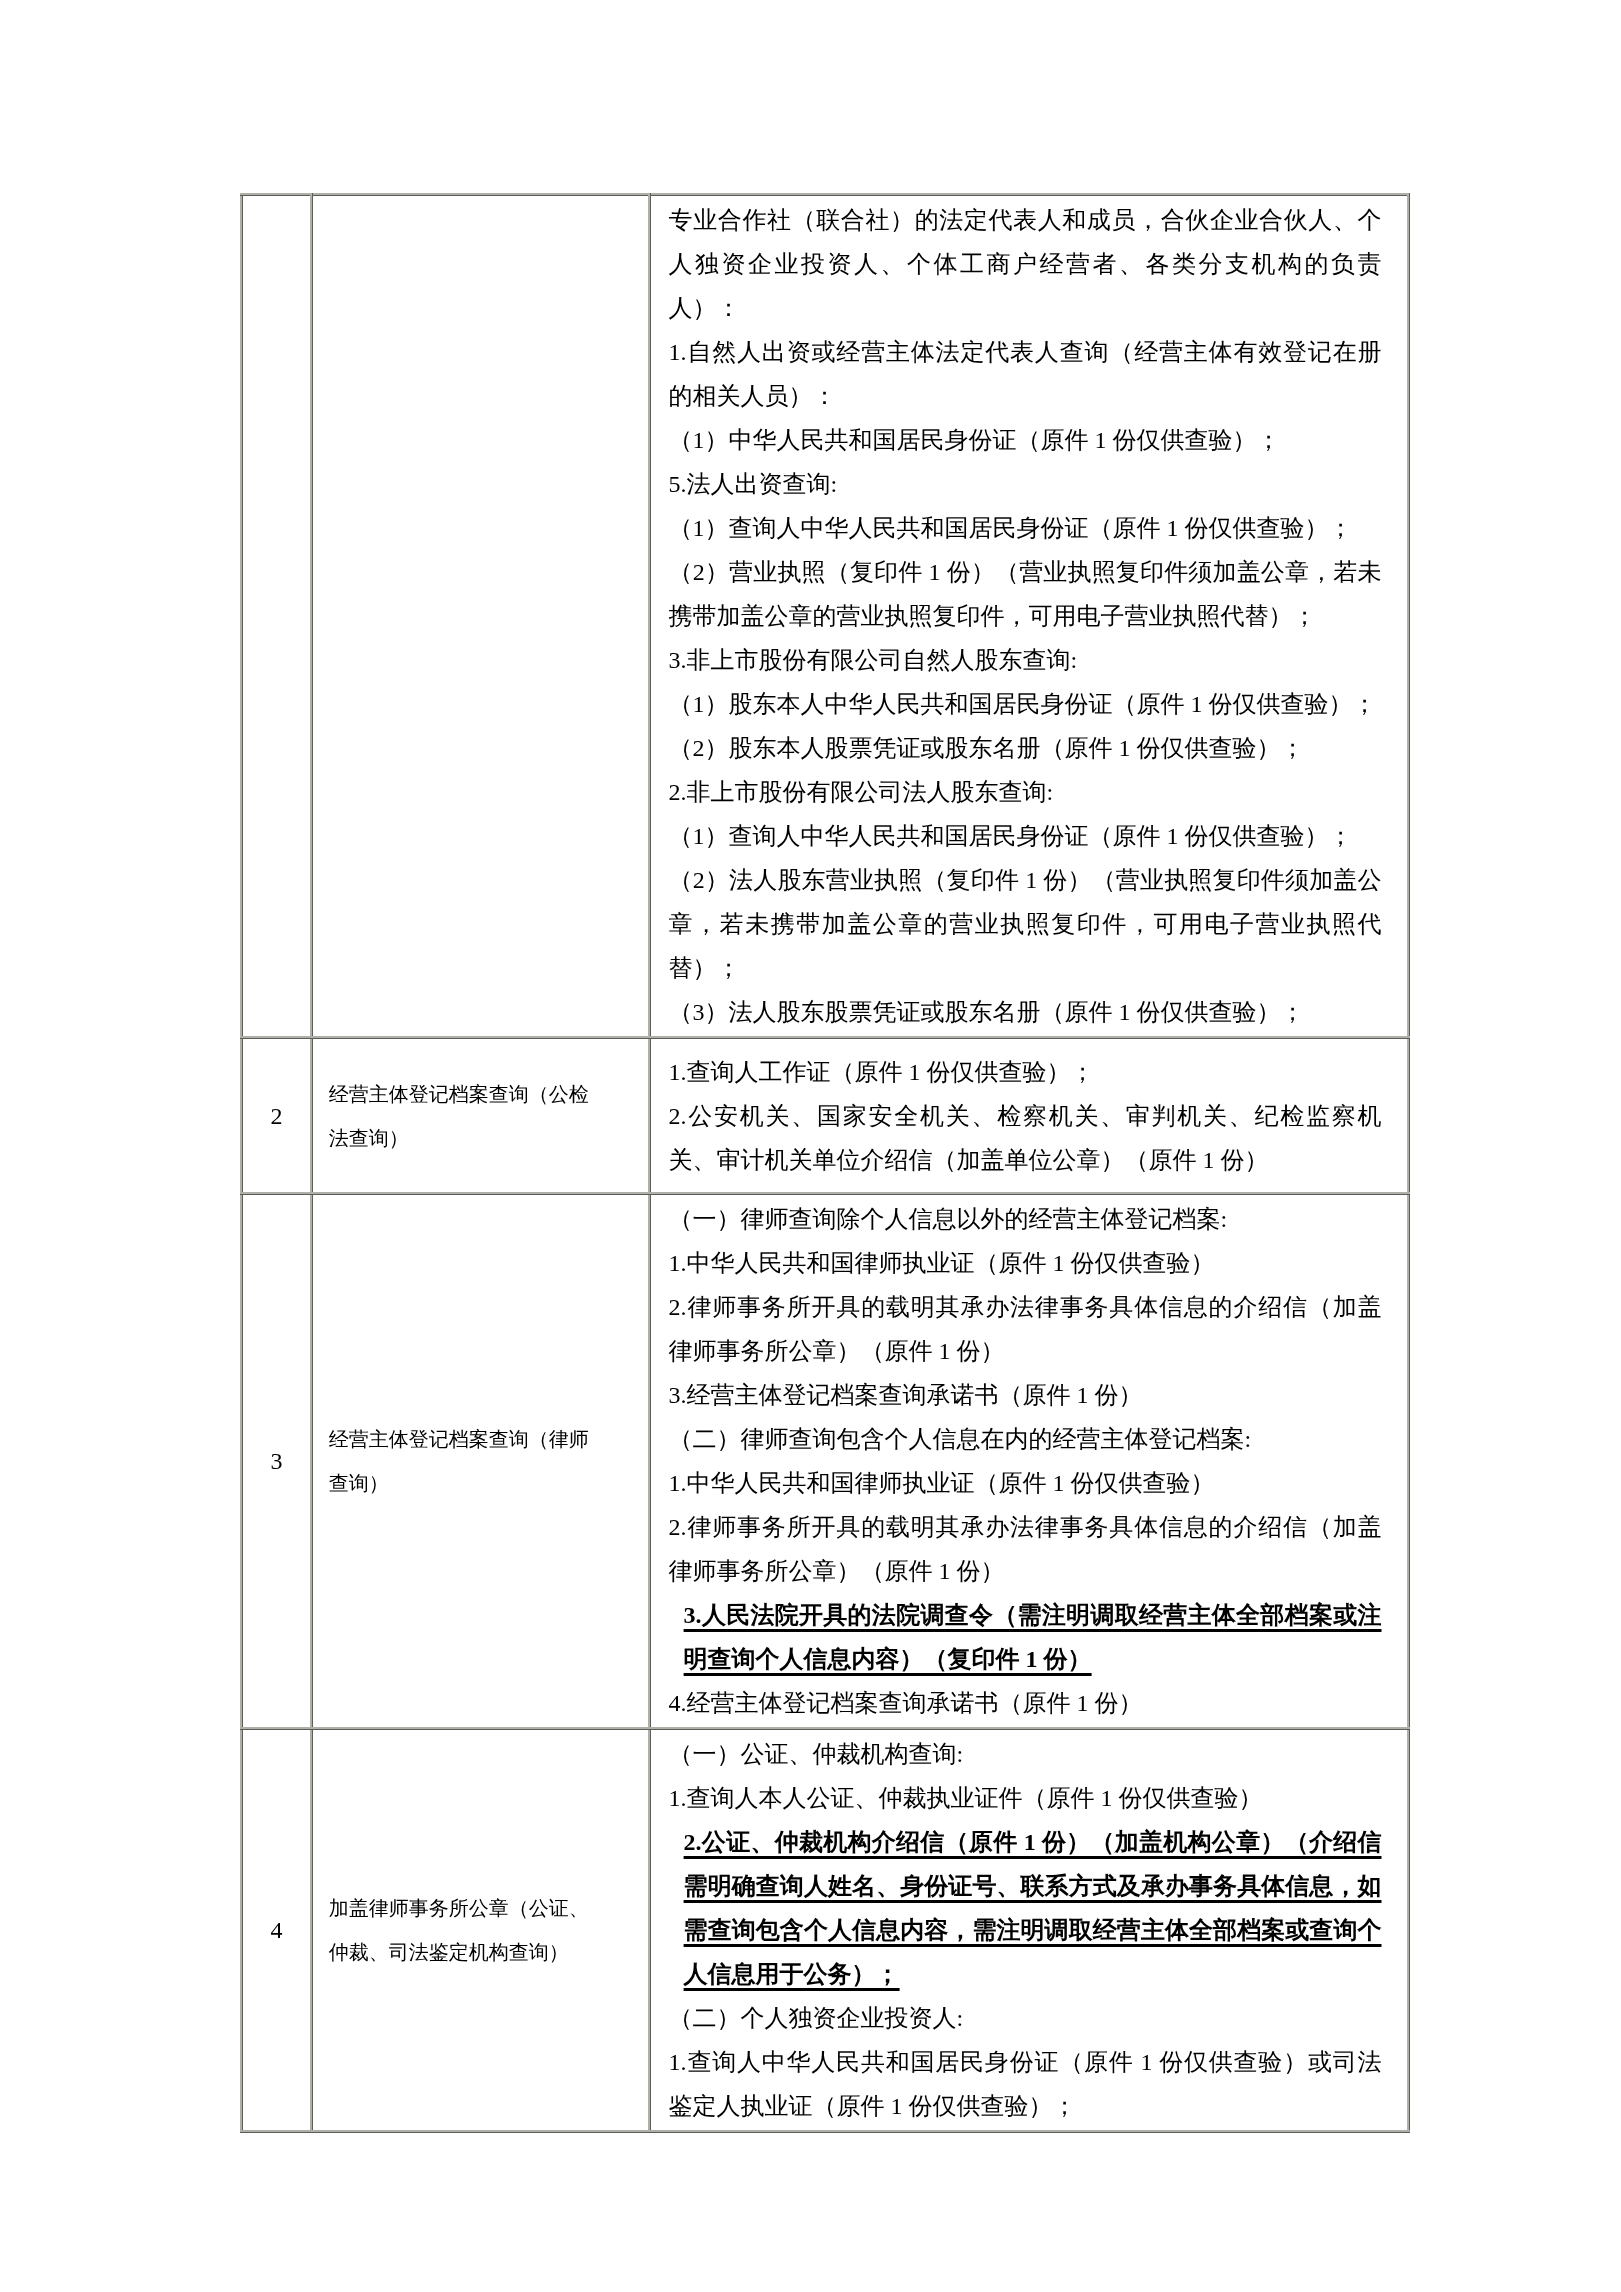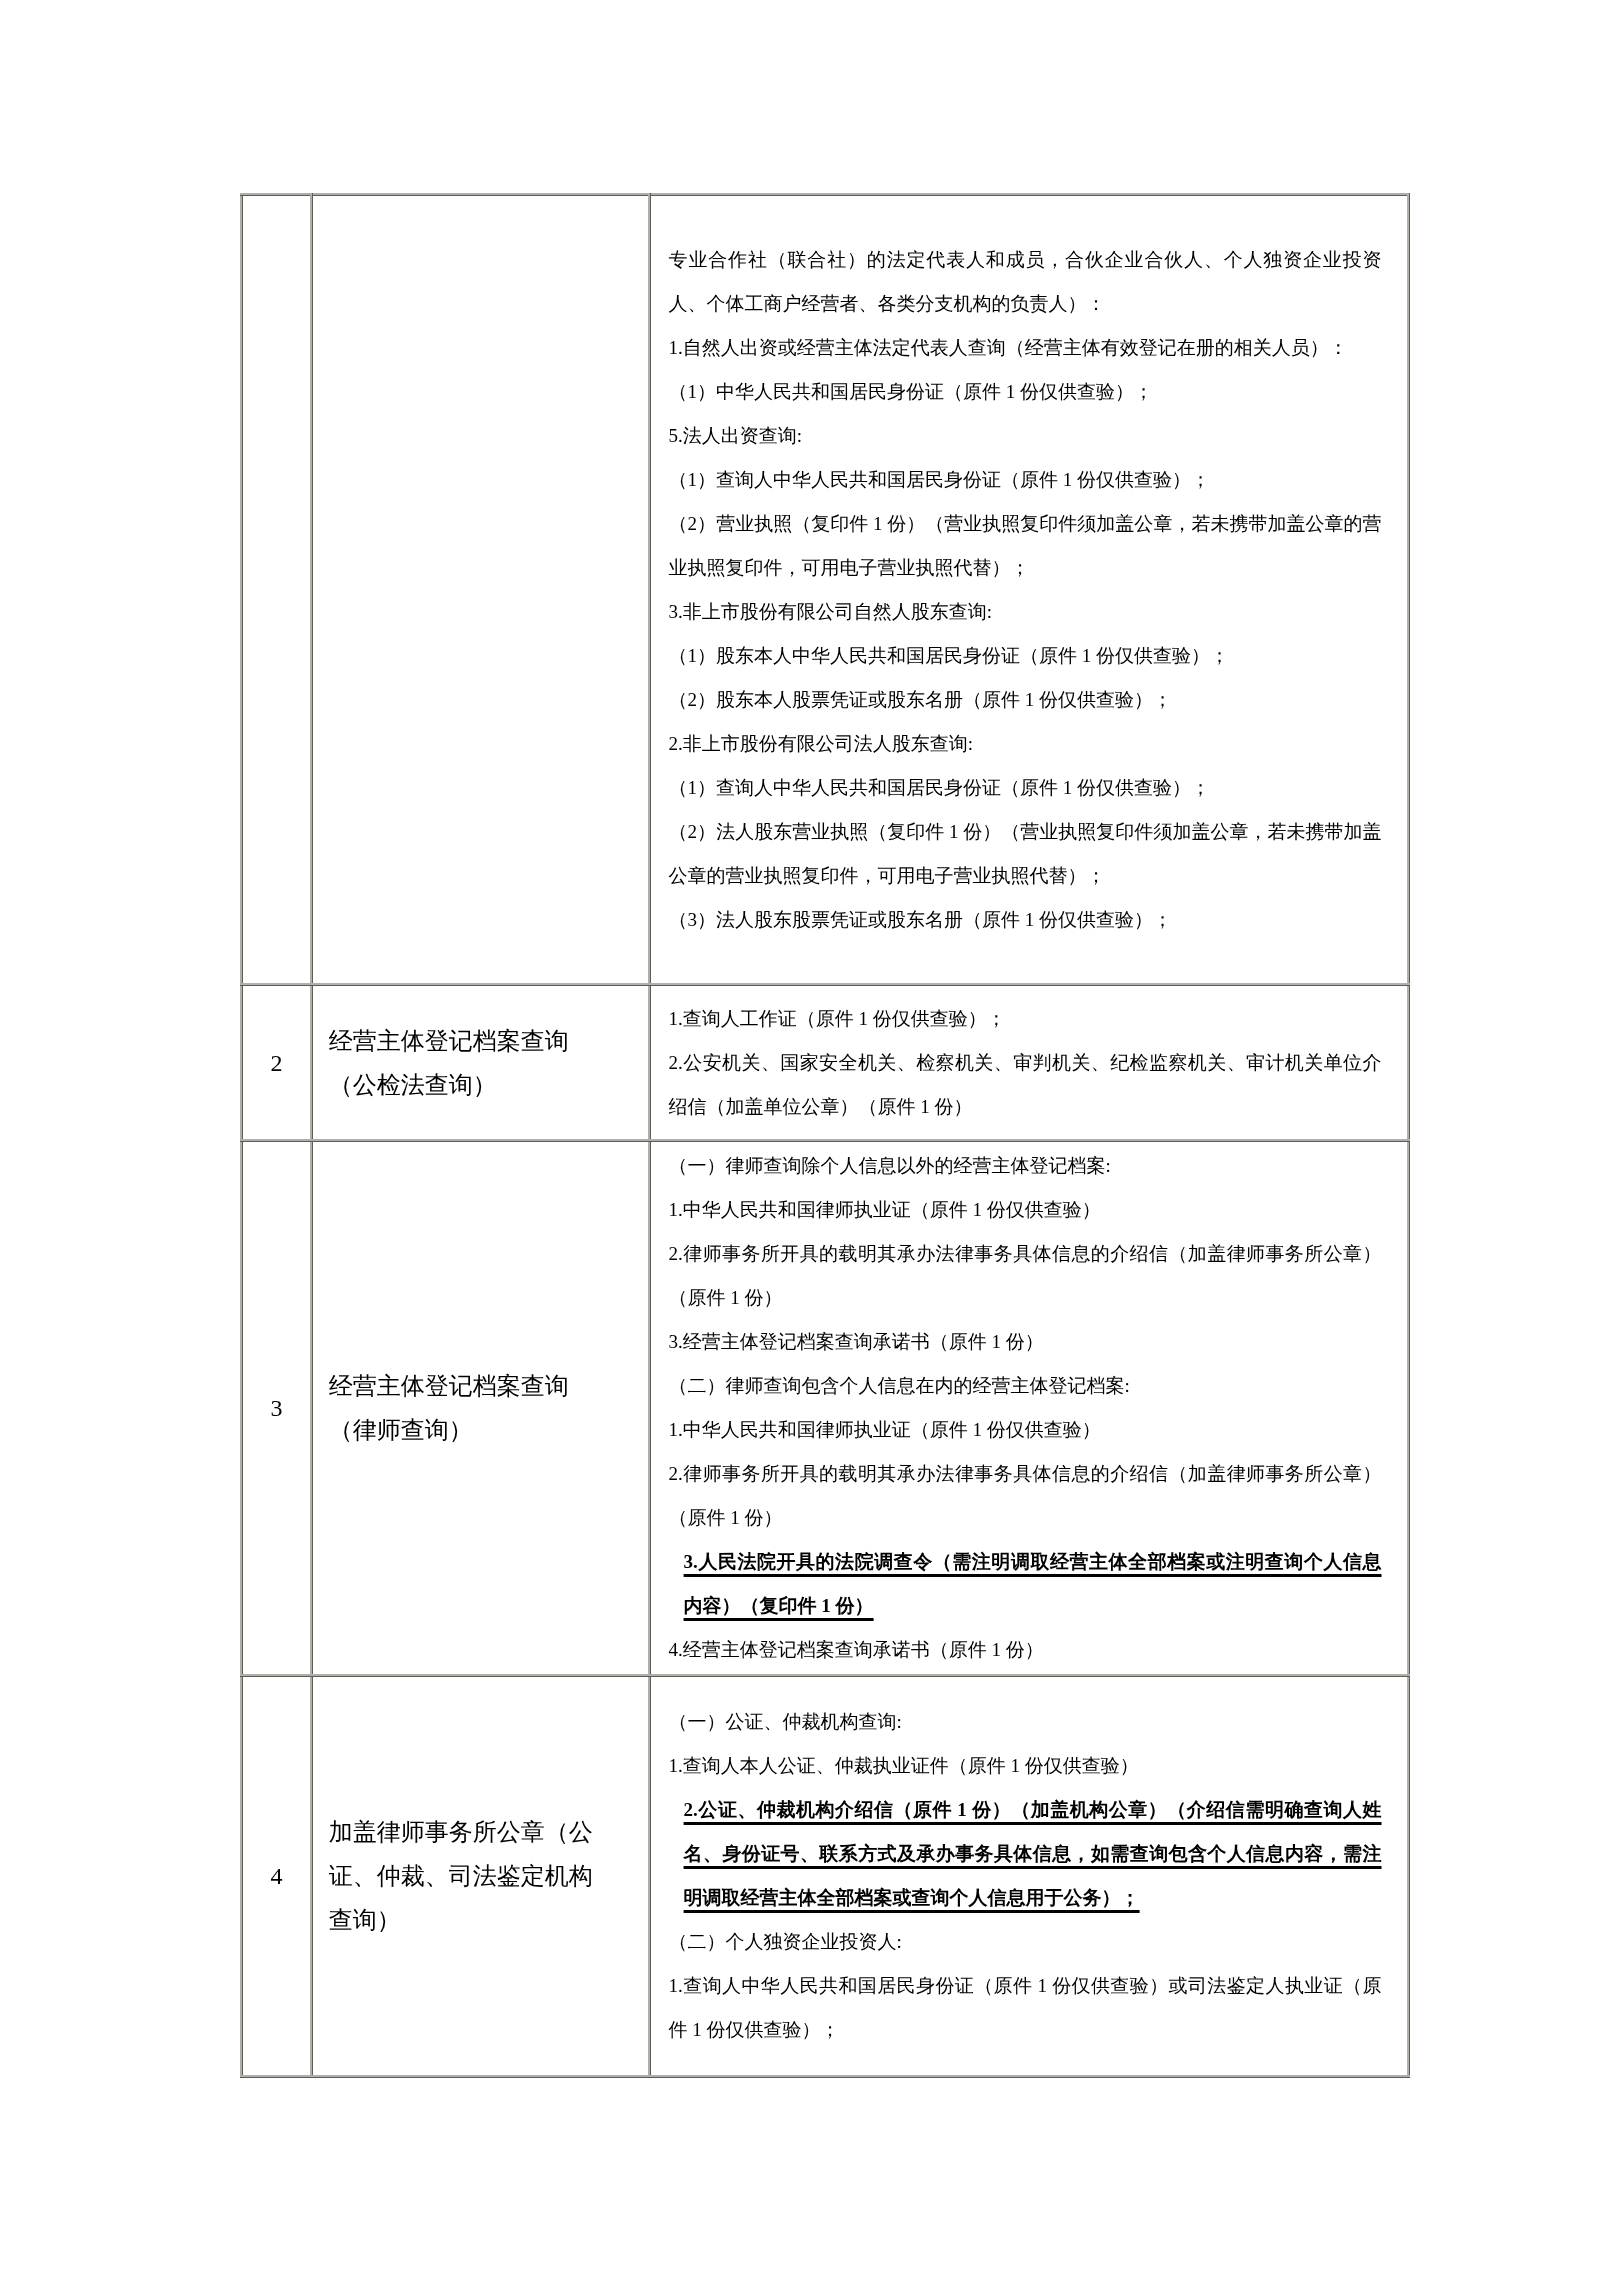--- a/index.html
+++ b/index.html
@@ -38,27 +38,27 @@
   tr.doc-row:nth-of-type(3) { height: 531px; }
   tr.doc-row:nth-of-type(4) { height: 401px; }
 
   td.num-cell {
     text-align: center;
     font-size: 24px;
     line-height: 44px;
   }
   td.name-cell {
     padding: 0 46px 0 15.7px;
-    font-size: 24px;
+    font-size: 20px;
     line-height: 44px;
     text-align: left;
   }
   td.mat-cell {
     padding: 2px 25.5px 2px 17.6px;
-    font-size: 19px;
+    font-size: 24px;
     line-height: 44px;
   }
   .mat-p {
     margin: 0;
     text-align: justify;
   }
   .mat-p.emphasis {
     font-weight: bold;
     text-decoration: underline;
     text-decoration-thickness: 2.5px;

